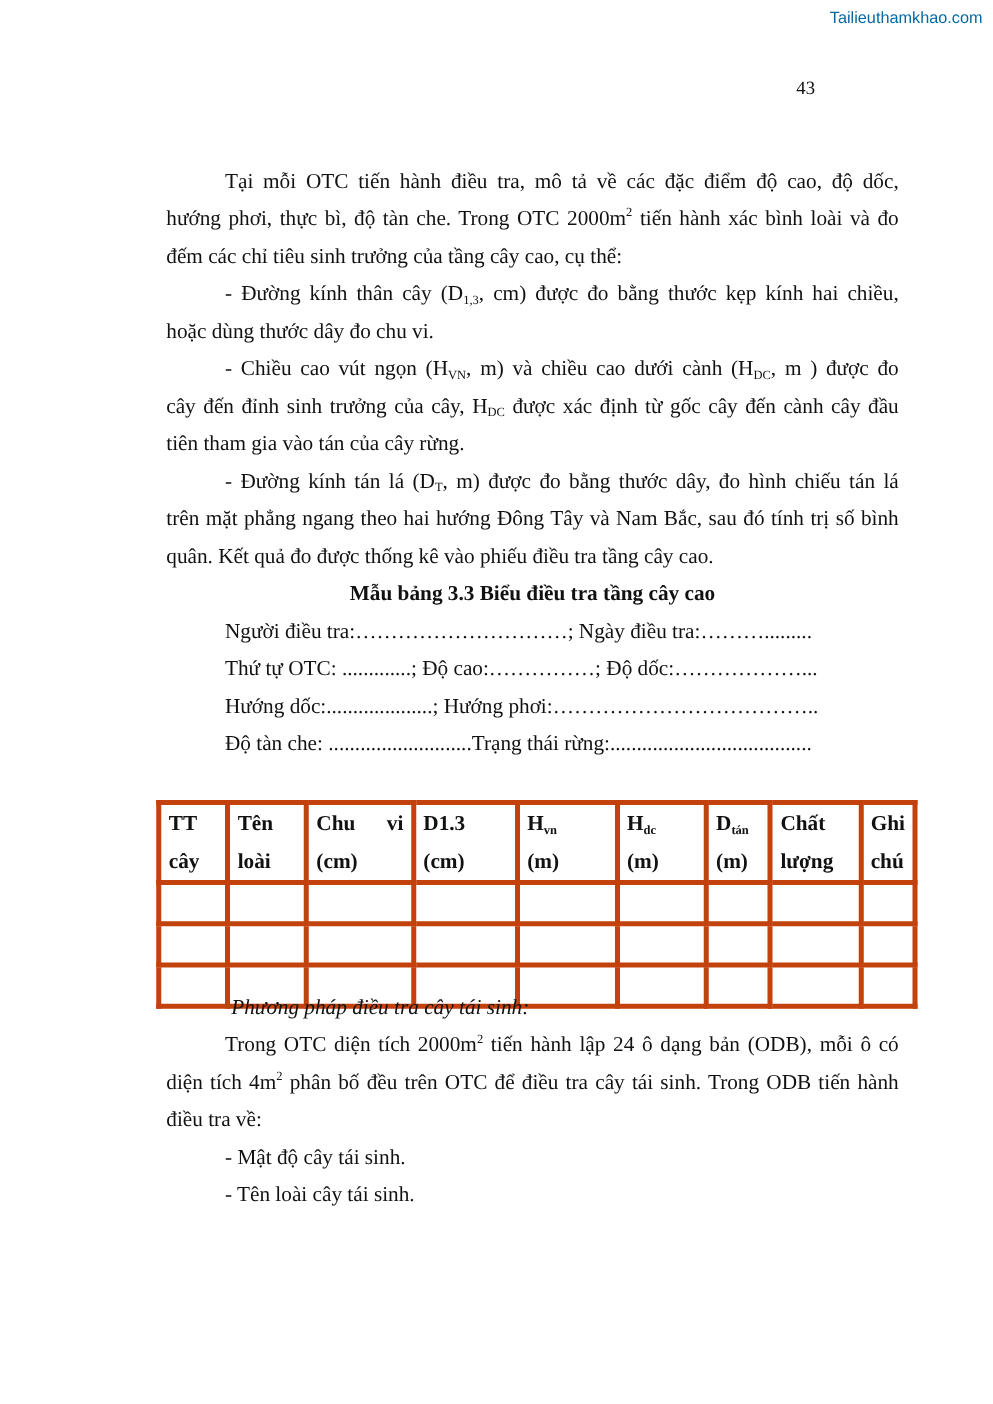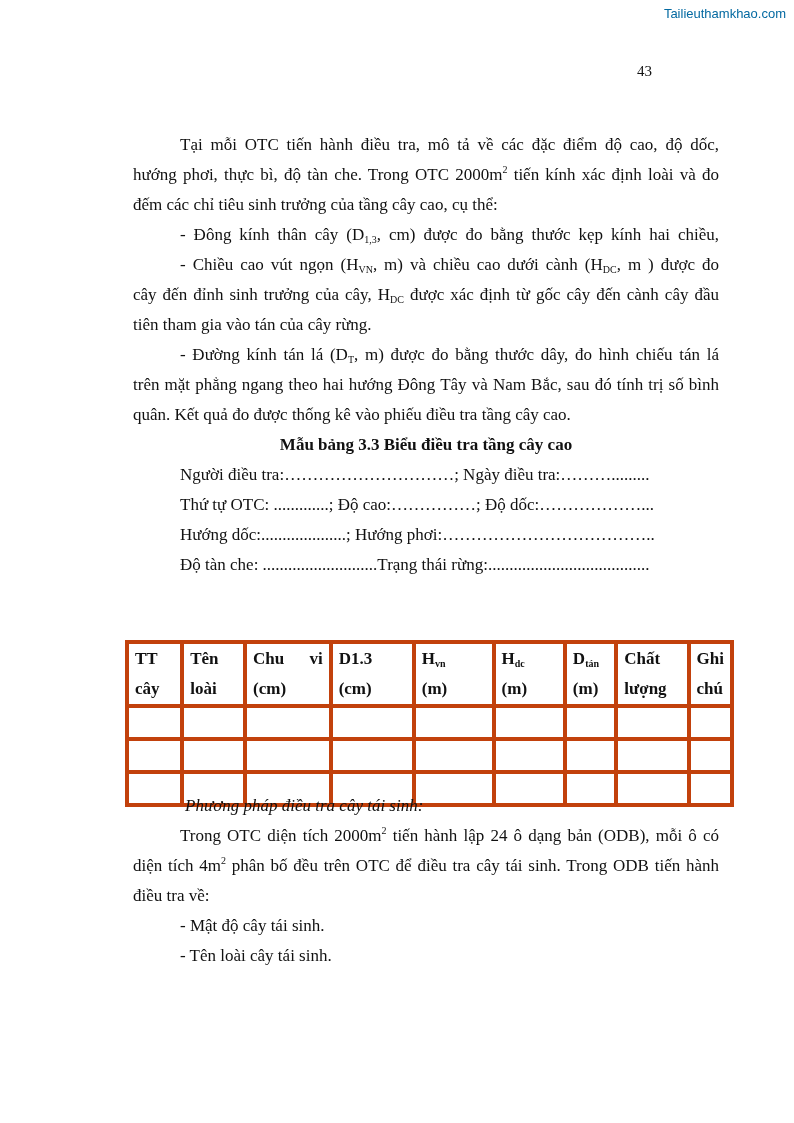--- a/index.html
+++ b/index.html
@@ -105,26 +105,27 @@
 </head>
 <body>
 
 <div class="watermark">Tailieuthamkhao.com</div>
 <div class="page-number">43</div>
 
 <div class="content">
 
   <div class="para-block">
     <span class="ln-wrap" style="display:block;text-align:justify;text-align-last:justify;padding-left:47px;">Tại mỗi OTC tiến hành điều tra, mô tả về các đặc điểm độ cao, độ dốc,</span>
-    <span style="display:block;text-align:justify;text-align-last:justify;"><span>hướng phơi, thực bì, độ tàn che. Trong OTC 2000m</span><sup>2</sup><span> tiến kính xác định loài và đo</span></span>
+    <span style="display:block;text-align:justify;text-align-last:justify;"><span>hướng phơi, thực bì, độ tàn che. Trong OTC 2000m</span><sup>2</sup><span> tiến hành xác bình loài và đo</span></span>
     <span style="display:block;">đếm các chỉ tiêu sinh trưởng của tầng cây cao, cụ thể:</span>
   </div>
 
   <div>
-    <span style="display:block;text-align:justify;text-align-last:justify;padding-left:47px;"><span>- Đông kính thân cây (D</span><sub>1,3</sub><span>, cm) được đo bằng thước kẹp kính hai chiều,</span></span>
+    <span style="display:block;text-align:justify;text-align-last:justify;padding-left:47px;"><span>- Đường kính thân cây (D</span><sub>1,3</sub><span>, cm) được đo bằng thước kẹp kính hai chiều,</span></span>
+    <span style="display:block;">hoặc dùng thước dây đo chu vi.</span>
   </div>
 
   <div>
     <span style="display:block;text-align:justify;text-align-last:justify;padding-left:47px;"><span>- Chiều cao vút ngọn (H</span><sub>VN</sub><span>, m) và chiều cao dưới cành (H</span><sub>DC</sub><span>, m ) được đo</span></span>
     <span style="display:block;text-align:justify;text-align-last:justify;"><span>cây đến đỉnh sinh trưởng của cây, H</span><sub>DC</sub><span> được xác định từ gốc cây đến cành cây đầu</span></span>
     <span style="display:block;">tiên tham gia vào tán của cây rừng.</span>
   </div>
 
   <div>
     <span style="display:block;text-align:justify;text-align-last:justify;padding-left:47px;"><span>- Đường kính tán lá (D</span><sub>T</sub><span>, m) được đo bằng thước dây, đo hình chiếu tán lá</span></span>

